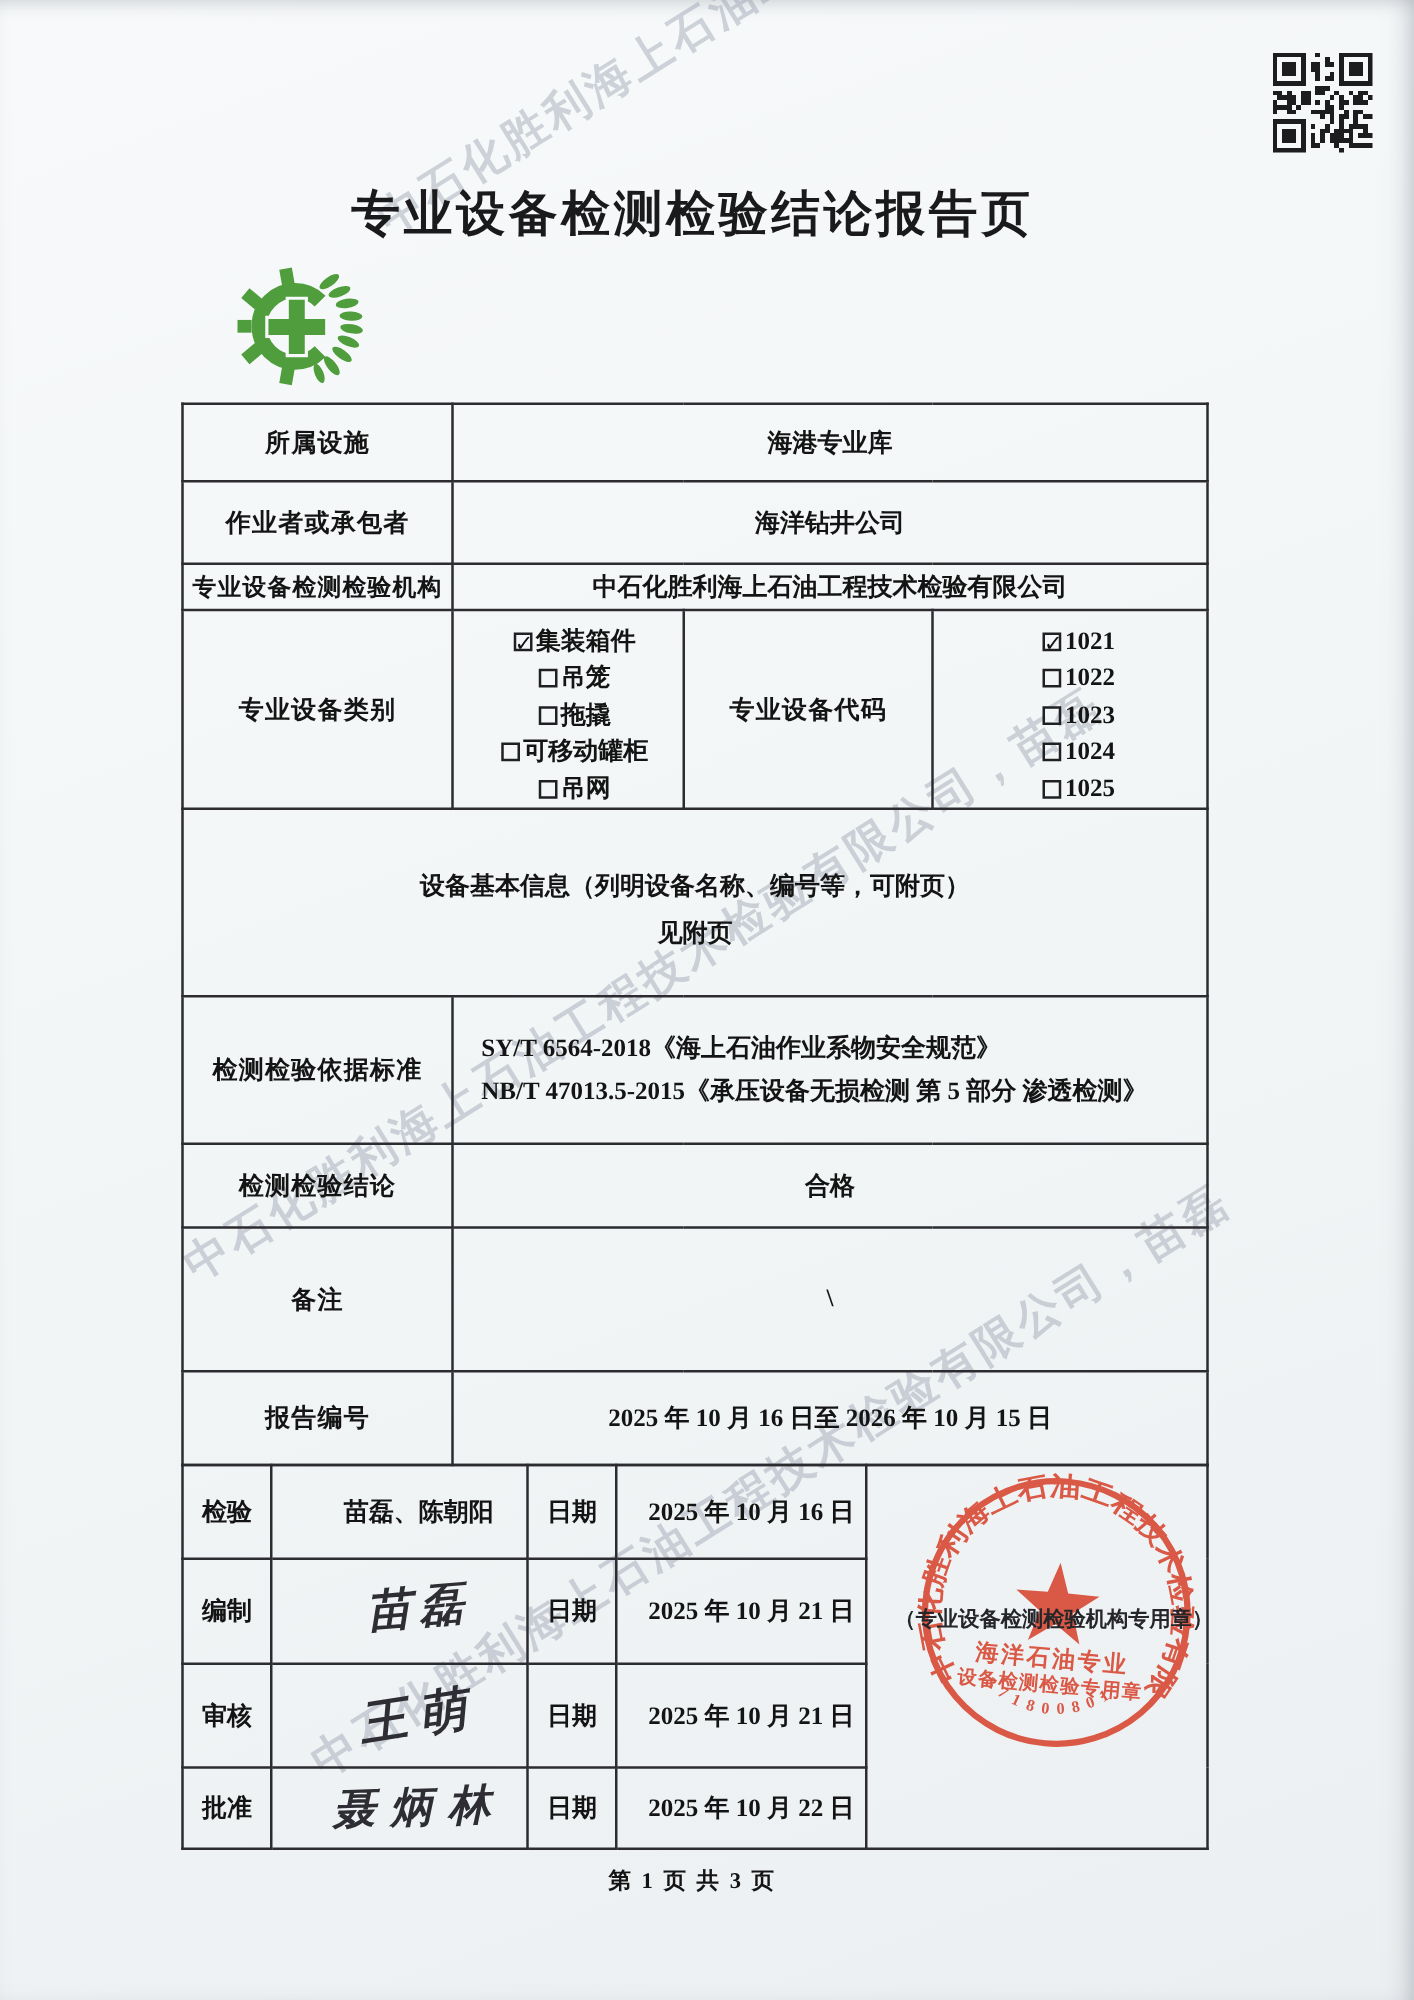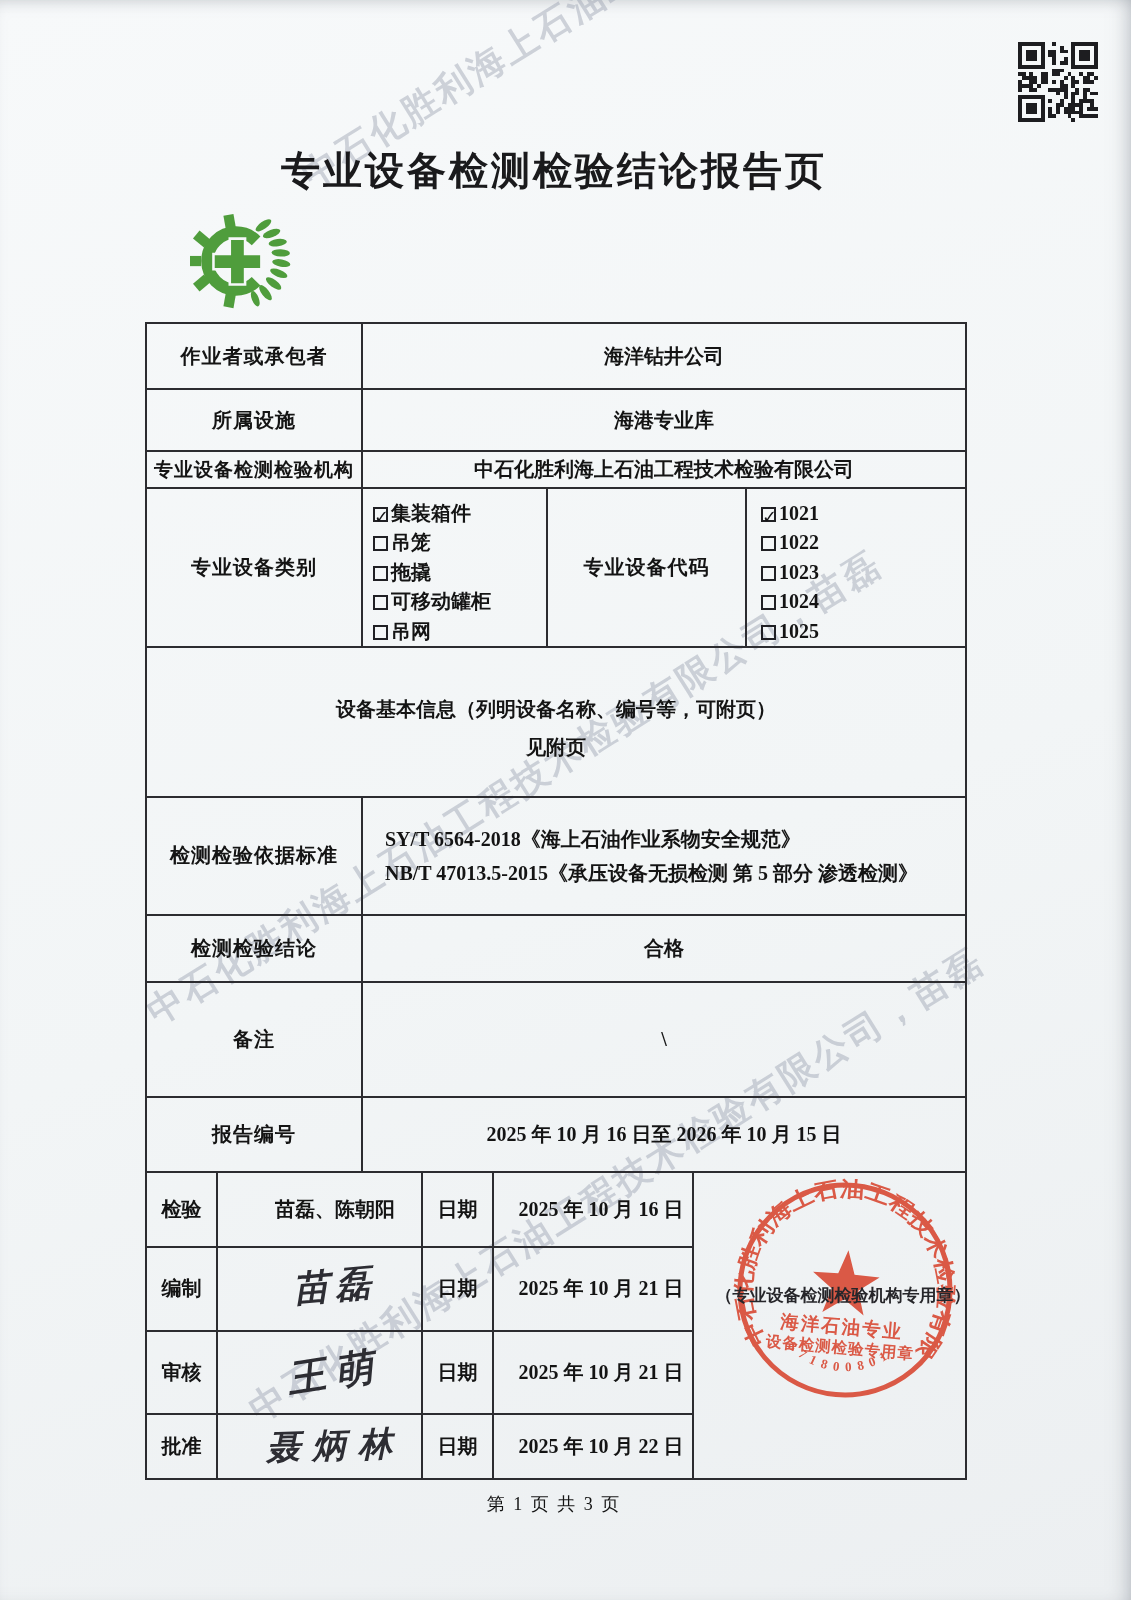--- a/index.html
+++ b/index.html
@@ -28,21 +28,21 @@
     font-size:20px; font-weight:700; letter-spacing:.5px;
   }
   .qr { position:absolute; left:1018px; top:42px; width:80px; height:80px; }
   .qr svg { width:100%; height:100%; fill:#1d1d20; }
   
   .tbl-wrap { position:absolute; left:145px; top:322px; width:820px; }
   table { border-collapse:collapse; table-layout:fixed; width:820px; }
   td { border:2px solid #2c2c30; font-size:20px; font-weight:700; text-align:center; vertical-align:middle; padding:0; }
   .lbl { letter-spacing:1px; }
   .checks { text-align:left; vertical-align:top; padding:10px 0 0 10px; }
-  .ckline { height:29.4px; line-height:29.4px; white-space:nowrap; }
+  .ckline { height:29.4px; line-height:29.4px; white-space:nowrap;text-align:center; }
   .ckbox {
     display:inline-block; width:15px; height:15px; border:2px solid #202024;
     vertical-align:-2px; margin-right:3px; position:relative; background:transparent;
   }
   .ckbox.on::after {
     content:"✓"; position:absolute; left:-1px; top:-7px; font-size:18px;
     font-family:"DejaVu Sans",sans-serif; color:#131316;
   }
   .two-line { vertical-align:top; padding-top:8px; }
   .two-line .l1 { line-height:34px;margin-top:36px; }
@@ -57,21 +57,21 @@
   .hw-c { font-size:34px; transform:rotate(-2deg); letter-spacing:12px; }
   
   .stamp { position:absolute; left:731px; top:1176px; width:228px; height:228px; transform:rotate(5deg); opacity:.88; }
   .stamp svg { width:100%; height:100%; }
   .stamp-caption {
     position:absolute; left:710px; top:1284px; width:266px; text-align:center;
     font-size:17px; font-weight:700; color:#26262a; letter-spacing:0; z-index:5;
   }
   .footer {
     position:absolute; left:145px; top:1492px; width:818px; text-align:center;
-    font-size:18px; font-weight:400; letter-spacing:2px;
+    font-size:18px; font-weight:700; letter-spacing:2px;
   }
 </style>
 </head>
 <body>
 
 <div class="page">
 
   <span class="wm" style="left:293px; top:158px;">中石化胜利海上石油工程技术检验有限公司，苗磊</span>
   <span class="wm" style="left:138px; top:995px;">中石化胜利海上石油工程技术检验有限公司，苗磊</span>
   <span class="wm" style="left:240px; top:1392px;">中石化胜利海上石油工程技术检验有限公司，苗磊</span>
@@ -242,27 +242,27 @@
 
   <div class="tbl-wrap">
     <table>
       <colgroup>
           <col style="width:216px">
           <col style="width:185px">
           <col style="width:199px">
           <col style="width:220px">
         </colgroup>
       <tbody>
-          <tr style="height:66px">
+          <tr style="height:62px">
+        <td class="lbl">所属设施</td>
+        <td colspan="3">海港专业库</td>
+      </tr>
+      <tr style="height:66px">
         <td class="lbl">作业者或承包者</td>
         <td colspan="3">海洋钻井公司</td>
-      </tr>
-      <tr style="height:62px">
-        <td class="lbl">所属设施</td>
-        <td colspan="3">海港专业库</td>
       </tr>
       <tr style="height:37px">
         <td class="lbl" style="font-size:19px">专业设备检测检验机构</td>
         <td colspan="3">中石化胜利海上石油工程技术检验有限公司</td>
       </tr>
       <tr style="height:151px">
         <td class="lbl">专业设备类别</td>
         <td class="checks">
           <div class="ckline"><span class="ckbox on"></span><span>集装箱件</span></div>
           <div class="ckline"><span class="ckbox"></span><span>吊笼</span></div>

